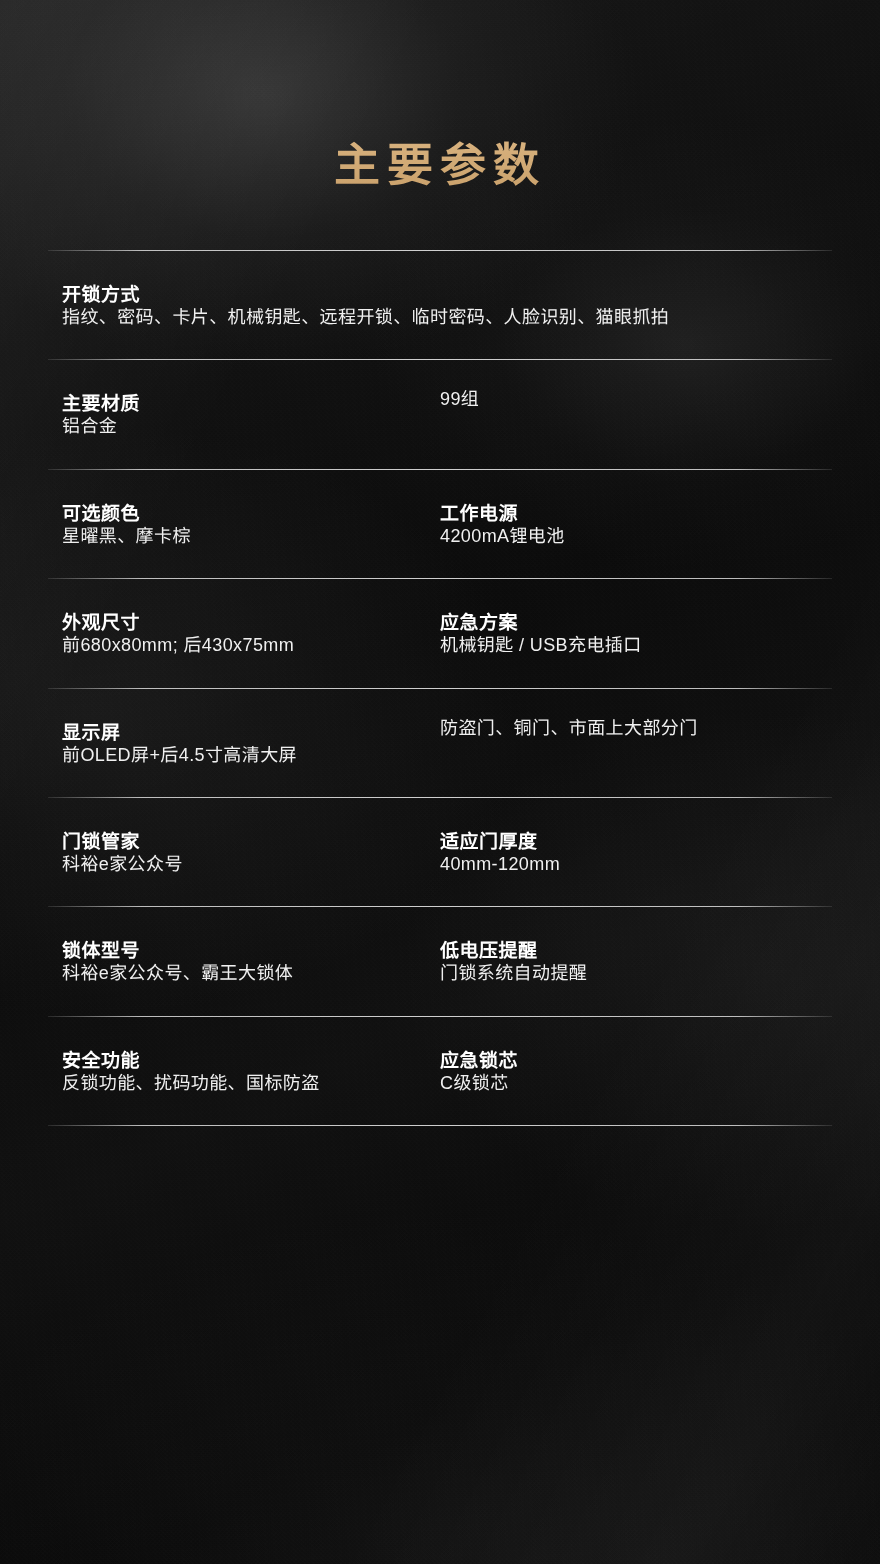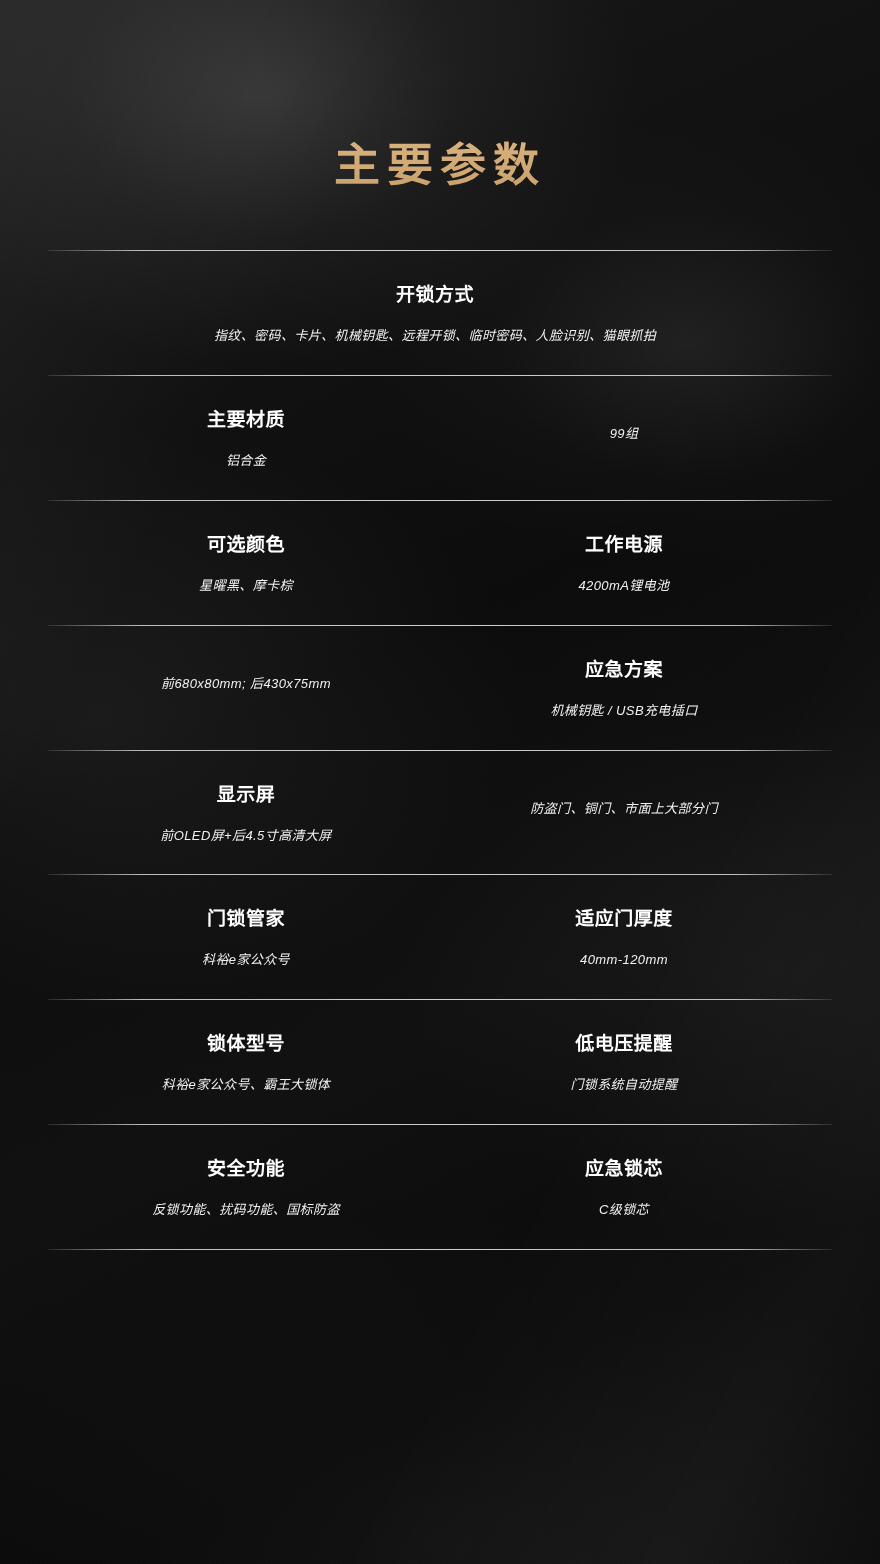--- a/index.html
+++ b/index.html
@@ -74,21 +74,20 @@
 
   .rule {
     height: 1px;
     width: 100%;
     background: linear-gradient(90deg, rgba(255,255,255,0.10) 0%, rgba(255,255,255,0.72) 12%, rgba(255,255,255,0.80) 50%, rgba(255,255,255,0.72) 88%, rgba(255,255,255,0.10) 100%);
   }
 
   .spec-row {
     display: flex;
     padding: 28px 14px 30px 14px;
-    text-align: center;
   }
 
   .spec-cell {
     flex: 0 0 50%;
     max-width: 50%;
     padding-right: 10px;
   }
 
   .spec-cell.full {
     flex: 0 0 100%;
@@ -96,27 +95,25 @@
   }
 
   .spec-label {
     font-size: 19px;
     font-weight: 700;
     color: #ffffff;
     letter-spacing: 0.5px;
   }
 
   .spec-value {
-    margin-top: 22px;
-    font-size: 13px;
+    font-size: 18px;
     font-weight: 400;
     color: #f0f0f0;
     letter-spacing: 0.4px;
     line-height: 1.3;
-    font-style: italic;
   }
 
   .bottom-space {
     height: 70px;
   }
 </style>
 </head>
 <body>
 
 <div class="page">
@@ -152,20 +149,21 @@
             <div class="spec-value">星曜黑、摩卡棕</div>
           </div>
           <div class="spec-cell">
             <div class="spec-label">工作电源</div>
             <div class="spec-value">4200mA锂电池</div>
           </div>
         </div>
         <div class="rule"></div>
         <div class="spec-row">
           <div class="spec-cell">
+            <div class="spec-label">外观尺寸</div>
             <div class="spec-value">前680x80mm; 后430x75mm</div>
           </div>
           <div class="spec-cell">
             <div class="spec-label">应急方案</div>
             <div class="spec-value">机械钥匙 / USB充电插口</div>
           </div>
         </div>
         <div class="rule"></div>
         <div class="spec-row">
           <div class="spec-cell">

